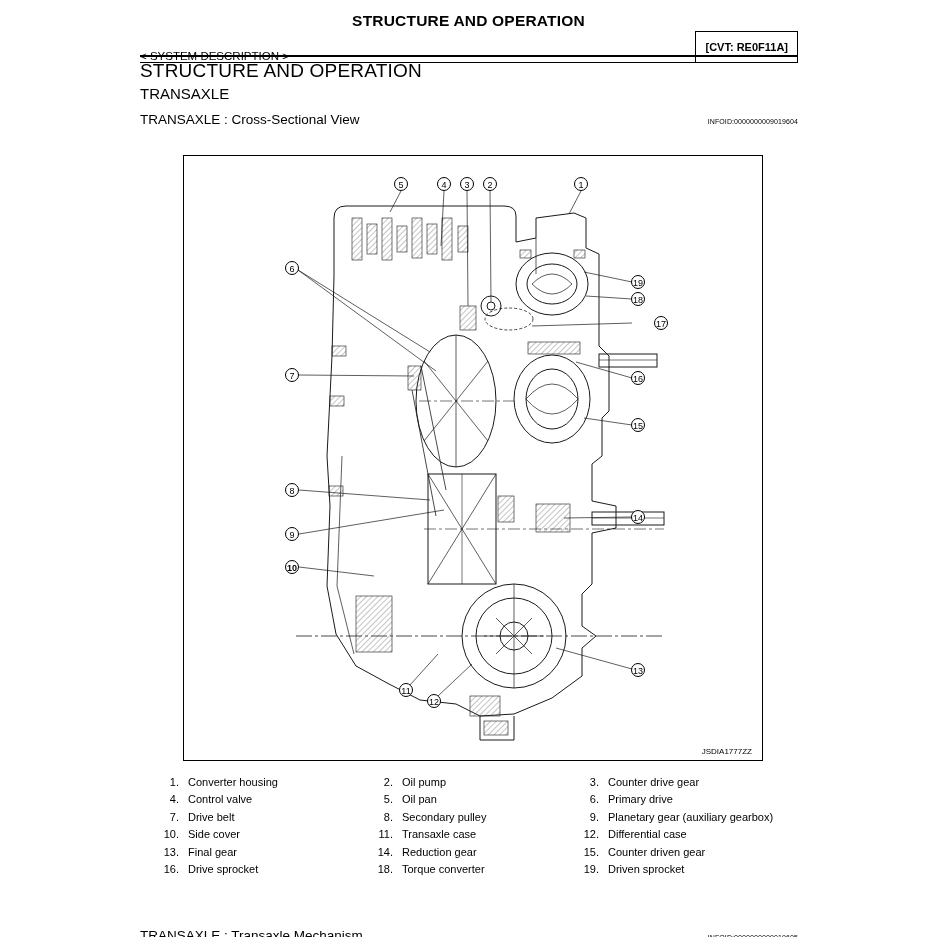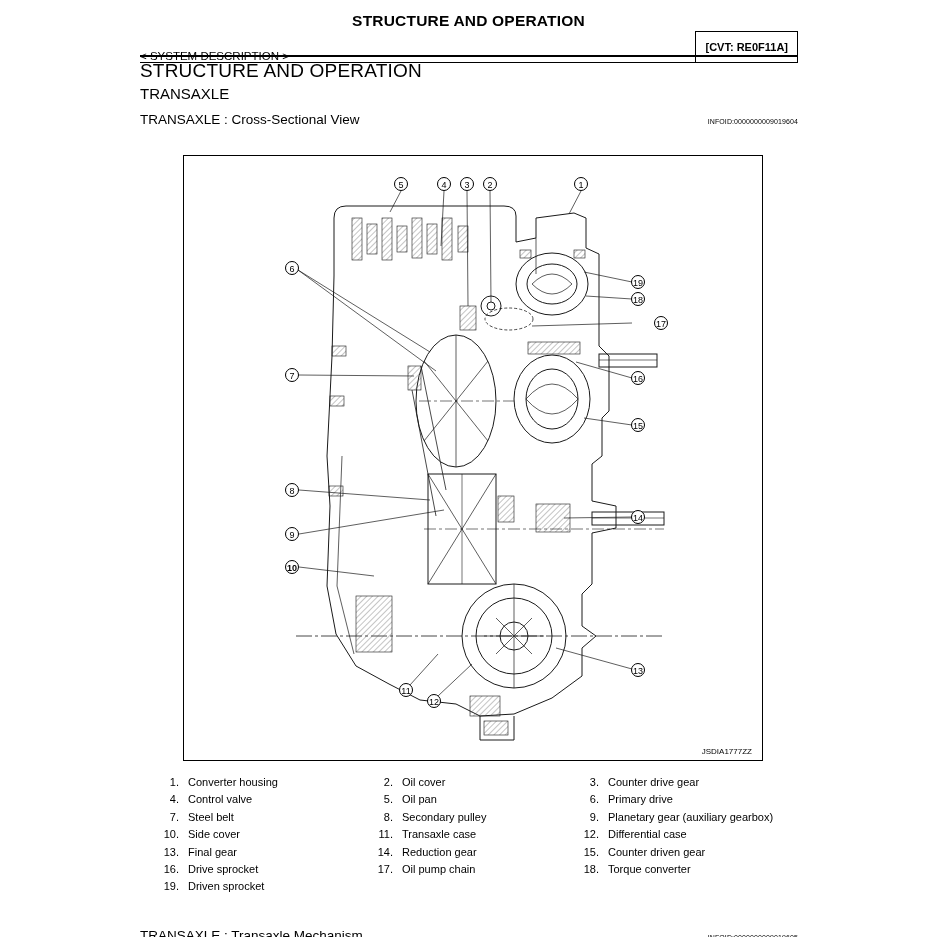--- a/index.html
+++ b/index.html
@@ -187,41 +187,41 @@
     <div class="figure-code">JSDIA1777ZZ</div>
   </div>
 
   <div class="legend">
     <div class="lg-cell">
         <span class="lg-num">1.</span>
         <span class="lg-label">Converter housing</span>
       </div>
     <div class="lg-cell">
         <span class="lg-num">2.</span>
-        <span class="lg-label">Oil cover</span>
+        <span class="lg-label">Oil pump</span>
       </div>
     <div class="lg-cell">
         <span class="lg-num">3.</span>
         <span class="lg-label">Counter drive gear</span>
       </div>
     <div class="lg-cell">
         <span class="lg-num">4.</span>
         <span class="lg-label">Control valve</span>
       </div>
     <div class="lg-cell">
         <span class="lg-num">5.</span>
         <span class="lg-label">Oil pan</span>
       </div>
     <div class="lg-cell">
         <span class="lg-num">6.</span>
         <span class="lg-label">Primary drive</span>
       </div>
     <div class="lg-cell">
         <span class="lg-num">7.</span>
-        <span class="lg-label">Steel belt</span>
+        <span class="lg-label">Drive belt</span>
       </div>
     <div class="lg-cell">
         <span class="lg-num">8.</span>
         <span class="lg-label">Secondary pulley</span>
       </div>
     <div class="lg-cell">
         <span class="lg-num">9.</span>
         <span class="lg-label">Planetary gear (auxiliary gearbox)</span>
       </div>
     <div class="lg-cell">
@@ -244,24 +244,20 @@
         <span class="lg-num">14.</span>
         <span class="lg-label">Reduction gear</span>
       </div>
     <div class="lg-cell">
         <span class="lg-num">15.</span>
         <span class="lg-label">Counter driven gear</span>
       </div>
     <div class="lg-cell">
         <span class="lg-num">16.</span>
         <span class="lg-label">Drive sprocket</span>
-      </div>
-    <div class="lg-cell">
-        <span class="lg-num">17.</span>
-        <span class="lg-label">Oil pump chain</span>
       </div>
     <div class="lg-cell">
         <span class="lg-num">18.</span>
         <span class="lg-label">Torque converter</span>
       </div>
     <div class="lg-cell">
         <span class="lg-num">19.</span>
         <span class="lg-label">Driven sprocket</span>
       </div>
   </div>

